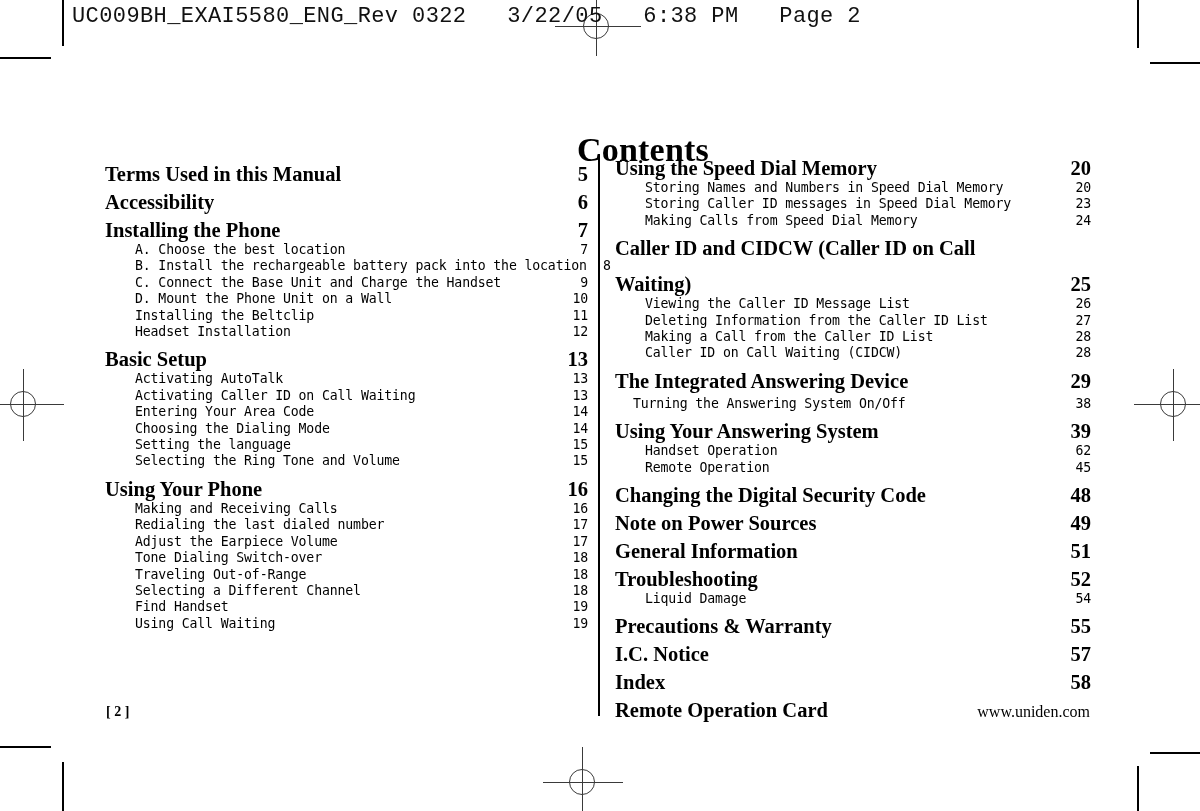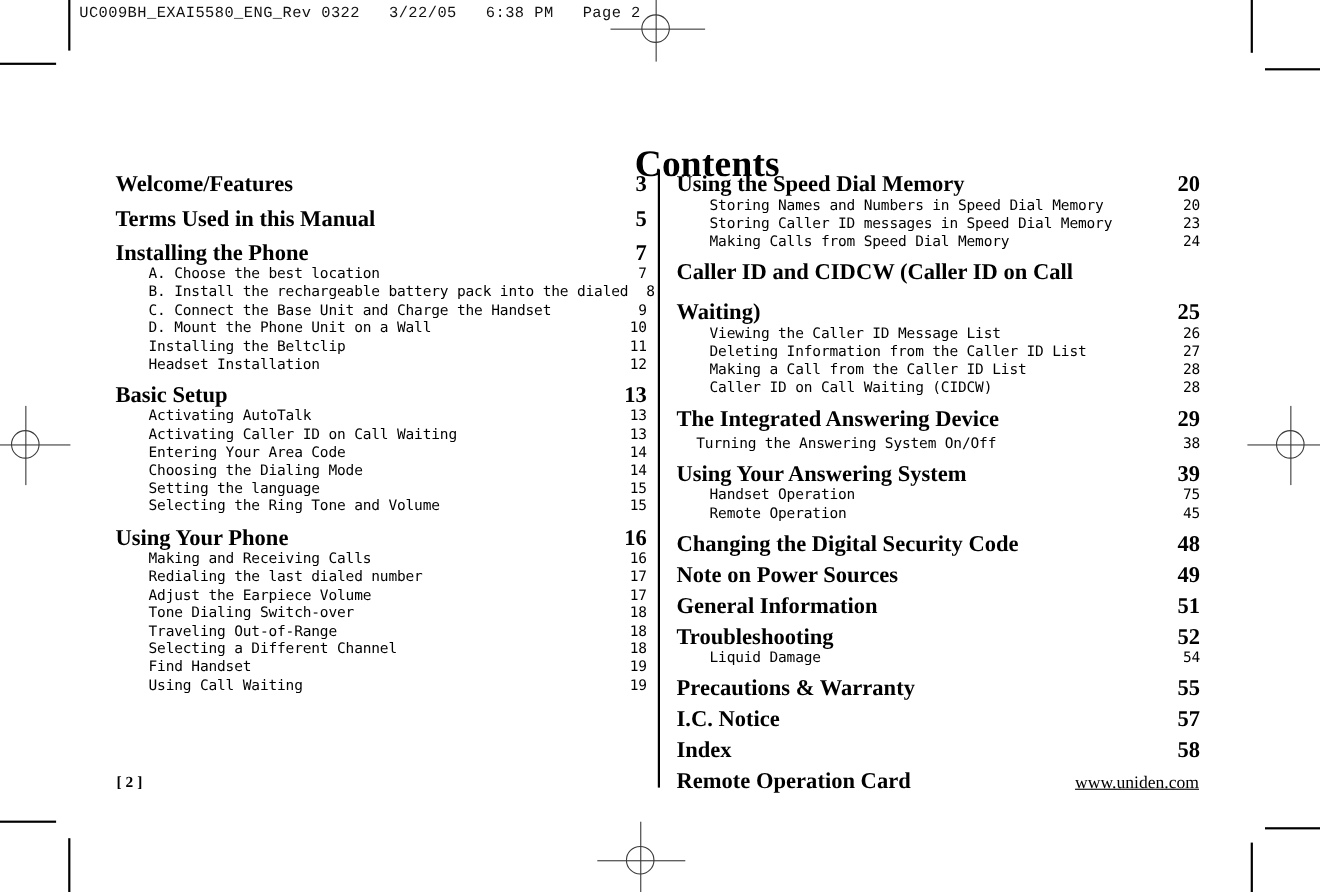--- a/index.html
+++ b/index.html
@@ -52,21 +52,21 @@
   }
   .regmark.wide .hline { left: -8px; width: 80px; }
   .regmark.wide .vline { top: -4px; height: 72px; }
 
   
   .proof-header {
     position: absolute;
     left: 72px;
     top: 4px;
     font-family: "Liberation Mono", monospace;
-    font-size: 14px;
+    font-size: 22px;
     letter-spacing: 0.4px;
     white-space: pre;
     color: #111111;
   }
 
   
   .page {
     position: absolute;
     left: 0;
     top: 0;
@@ -162,21 +162,20 @@
     font-family: "Liberation Serif", serif;
     font-weight: bold;
     font-size: 14px;
   }
   .footer-url {
     position: absolute;
     right: 110px;
     top: 703px;
     font-family: "Liberation Serif", serif;
     font-size: 16px;
-    text-decoration: underline;
   }
 </style>
 </head>
 <body>
 
 <div class="crop v" style="left:62px; top:0px; height:46px;"></div>
 <div class="crop h" style="left:0px; top:57px; width:51px;"></div>
 
 <div class="crop v" style="left:1137px; top:0px; height:48px;"></div>
 <div class="crop h" style="left:1150px; top:62px; width:50px;"></div>
@@ -214,46 +213,46 @@
 <div class="proof-header">UC009BH_EXAI5580_ENG_Rev 0322   3/22/05   6:38 PM   Page 2</div>
 
 <div class="page">
 
   <h1 class="doc-title">Contents</h1>
 
   <div class="divider"></div>
 
   <div class="columns">
     <div class="col col-left" id="col-left">
-        <div class="entry major">
-          <span class="label">Welcome/Features</span>
-          <span class="filler"></span>
-          <span class="pageno">3</span>
-        </div>
         <div class="gap-xs"></div>
         <div class="gap-xs"></div>
         <div class="entry major">
           <span class="label">Terms Used in this Manual</span>
           <span class="filler"></span>
           <span class="pageno">5</span>
         </div>
         <div class="gap-xs"></div>
+        <div class="entry major">
+          <span class="label">Accessibility</span>
+          <span class="filler"></span>
+          <span class="pageno">6</span>
+        </div>
         <div class="gap-xs"></div>
         <div class="entry major">
           <span class="label">Installing the Phone</span>
           <span class="filler"></span>
           <span class="pageno">7</span>
         </div>
         <div class="entry sub">
           <span class="label">A. Choose the best location</span>
           <span class="filler"></span>
           <span class="pageno">7</span>
         </div>
         <div class="entry sub">
-          <span class="label">B. Install the rechargeable battery pack into the dialed</span>
+          <span class="label">B. Install the rechargeable battery pack into the location</span>
           <span class="filler"></span>
           <span class="pageno">8</span>
         </div>
         <div class="entry sub">
           <span class="label">C. Connect the Base Unit and Charge the Handset</span>
           <span class="filler"></span>
           <span class="pageno">9</span>
         </div>
         <div class="entry sub">
           <span class="label">D. Mount the Phone Unit on a Wall</span>
@@ -417,21 +416,21 @@
         </div>
         <div class="gap-sm"></div>
         <div class="entry major">
           <span class="label">Using Your Answering System</span>
           <span class="filler"></span>
           <span class="pageno">39</span>
         </div>
         <div class="entry sub">
           <span class="label">Handset Operation</span>
           <span class="filler"></span>
-          <span class="pageno">75</span>
+          <span class="pageno">62</span>
         </div>
         <div class="entry sub">
           <span class="label">Remote Operation</span>
           <span class="filler"></span>
           <span class="pageno">45</span>
         </div>
         <div class="gap-sm"></div>
         <div class="entry major">
           <span class="label">Changing the Digital Security Code</span>
           <span class="filler"></span>

